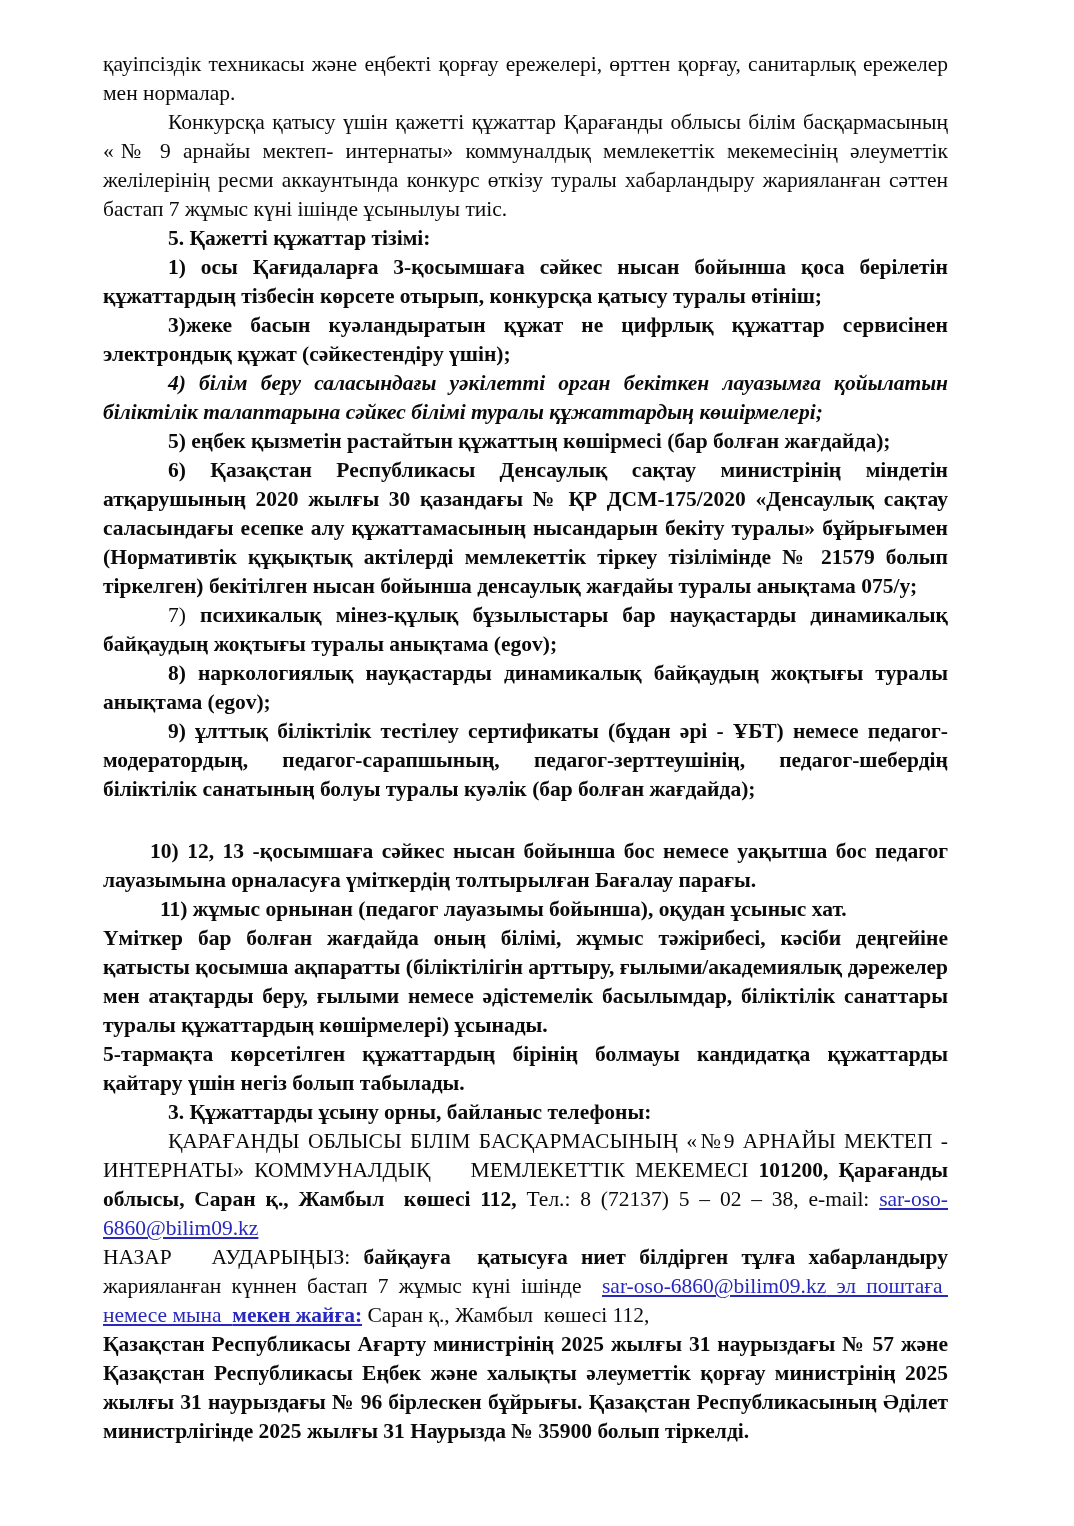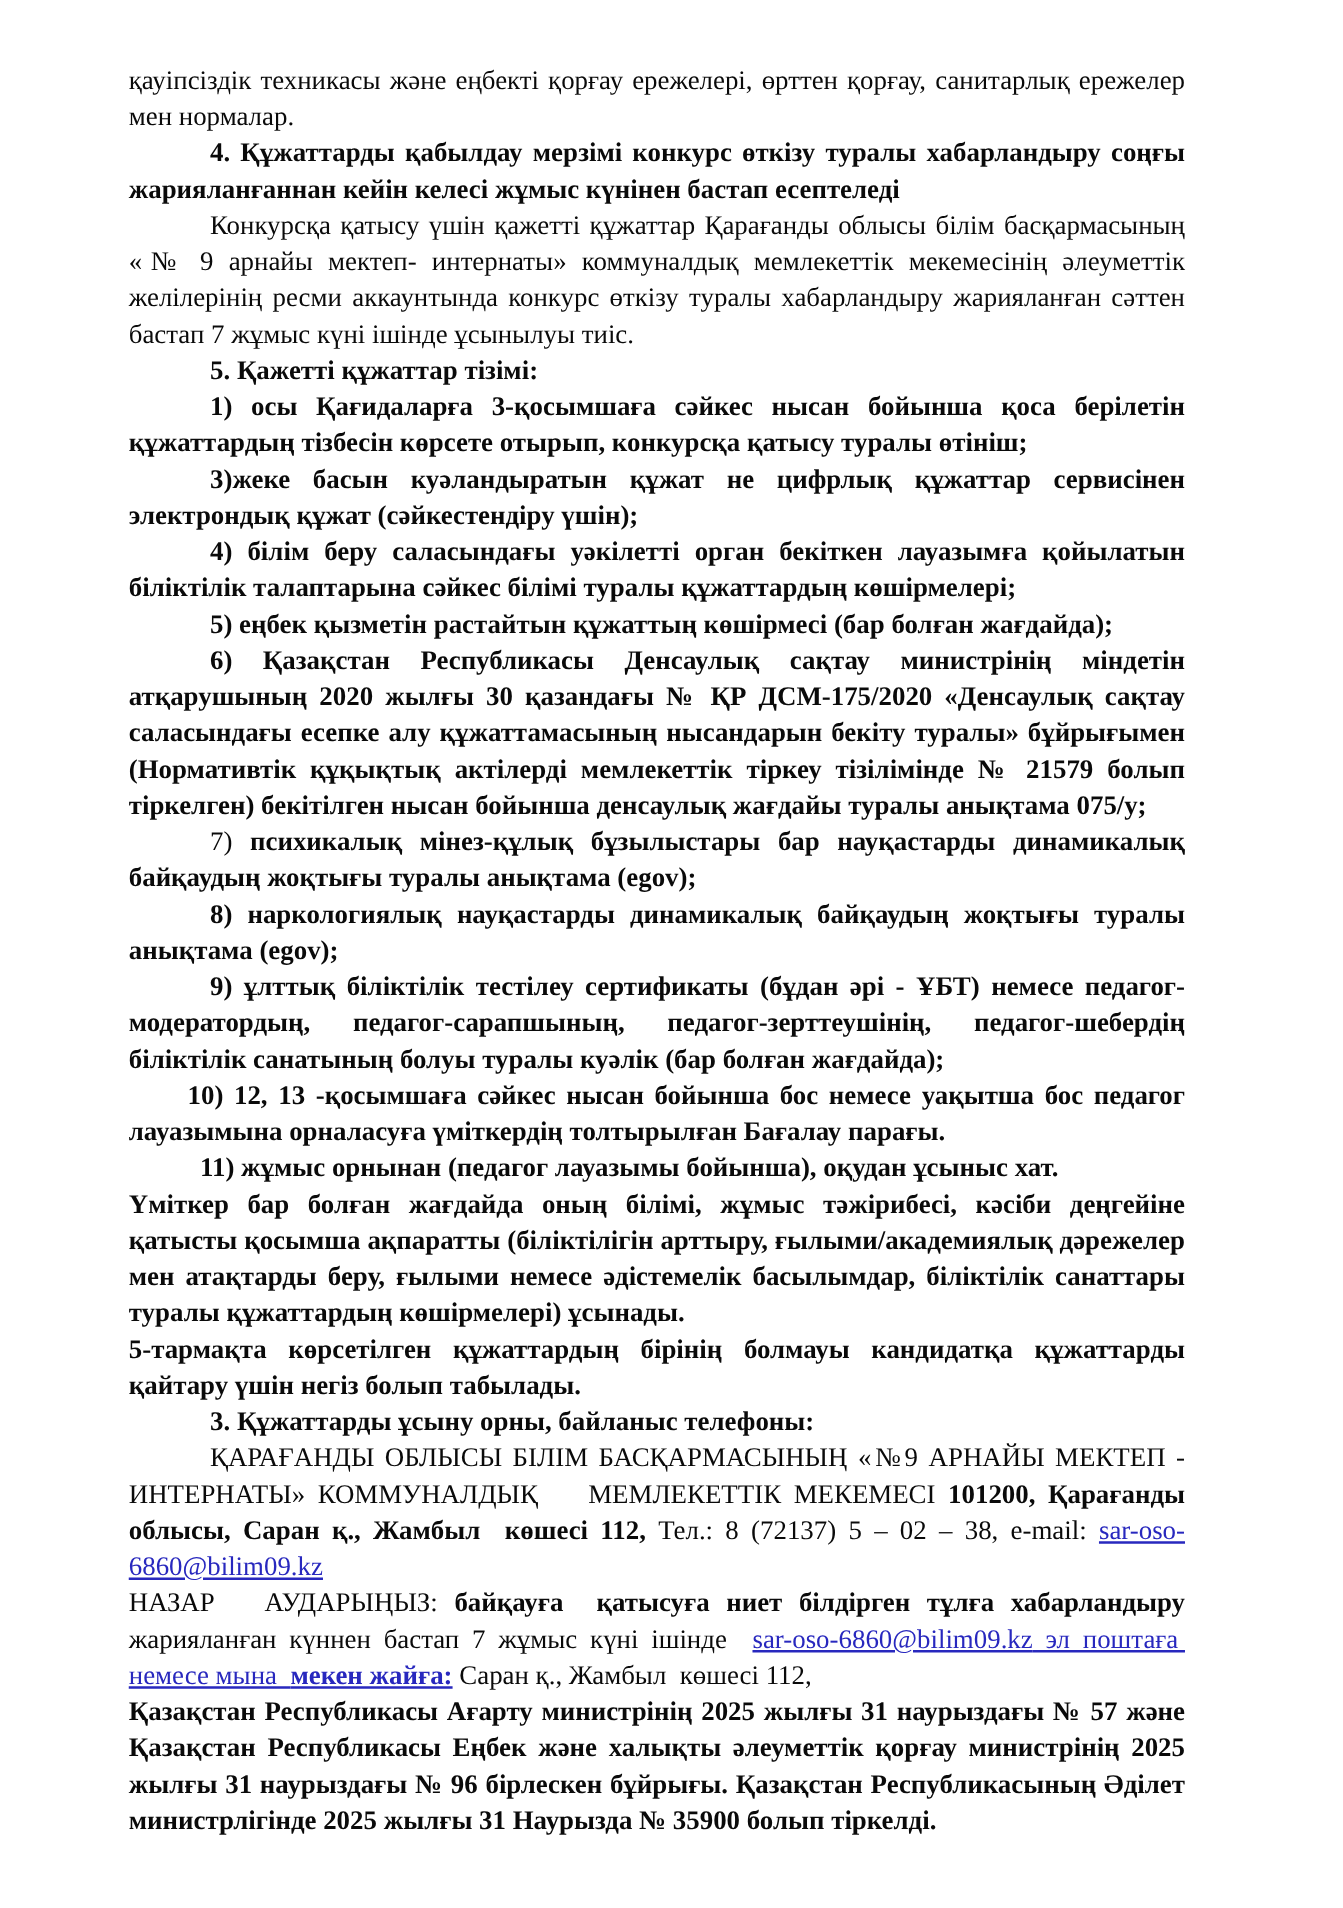--- a/index.html
+++ b/index.html
@@ -30,32 +30,31 @@
     color: #2828be;
     text-decoration: underline;
   }
 </style>
 </head>
 <body style="background: rgb(255, 255, 255);">
 
 <div id="doc" style="color: rgb(10, 10, 10);">
   <div>
       <p class="para"><span>қауіпсіздік техникасы және еңбекті қорғау ережелері, өрттен қорғау, санитарлық ережелер мен нормалар.</span></p>
-      <p class="para b" style="text-indent: 65px;"><span>4. Құжаттарды қабылдау мерзімі конкурс өткізу туралы хабарландыру соңғы жарияланғаннан кейін келесі жұмыс күнінен бастап есептеледі</span></p>
       <p class="para" style="text-indent: 65px;"><span>Конкурсқа қатысу үшін қажетті құжаттар Қарағанды облысы білім басқармасының «№ 9 арнайы мектеп- интернаты» коммуналдық мемлекеттік мекемесінің  әлеуметтік желілерінің ресми аккаунтында конкурс өткізу туралы хабарландыру жарияланған сәттен бастап 7 жұмыс күні ішінде ұсынылуы тиіс.</span></p>
       <p class="para b" style="text-indent: 65px;"><span>5. Қажетті құжаттар тізімі:</span></p>
       <p class="para b" style="text-indent: 65px;"><span>1) осы Қағидаларға 3-қосымшаға сәйкес нысан бойынша қоса берілетін құжаттардың тізбесін көрсете отырып, конкурсқа қатысу туралы өтініш;</span></p>
       <p class="para b" style="text-indent: 65px;"><span>3)жеке басын куәландыратын құжат не цифрлық құжаттар сервисінен электрондық құжат (сәйкестендіру үшін);</span></p>
-      <p class="para b" style="text-indent: 65px;"><span>4) білім беру саласындағы уәкілетті орган бекіткен лауазымға қойылатын біліктілік талаптарына сәйкес білімі туралы құжаттардың көшірмелері;</span></p>
+      <p class="para b" style="text-indent: 65px; font-style: italic;"><span>4) білім беру саласындағы уәкілетті орган бекіткен лауазымға қойылатын біліктілік талаптарына сәйкес білімі туралы құжаттардың көшірмелері;</span></p>
       <p class="para b" style="text-indent: 65px;"><span>5) еңбек қызметін растайтын құжаттың көшірмесі (бар болған жағдайда);</span></p>
       <p class="para b" style="text-indent: 65px;"><span>6) Қазақстан Республикасы Денсаулық сақтау министрінің міндетін атқарушының 2020 жылғы 30 қазандағы № ҚР ДСМ-175/2020 «Денсаулық сақтау саласындағы есепке алу құжаттамасының нысандарын бекіту туралы» бұйрығымен (Нормативтік құқықтық актілерді мемлекеттік тіркеу тізілімінде № 21579 болып тіркелген) бекітілген нысан бойынша денсаулық жағдайы туралы анықтама 075/у;</span></p>
       <p class="para" style="text-indent: 65px;"><span>7) </span><span class="b">психикалық мінез-құлық бұзылыстары бар науқастарды динамикалық байқаудың жоқтығы туралы анықтама (egov);</span></p>
       <p class="para b" style="text-indent: 65px;"><span>8) наркологиялық науқастарды динамикалық байқаудың жоқтығы туралы анықтама (egov);</span></p>
       <p class="para b" style="text-indent: 65px;"><span>9) ұлттық біліктілік тестілеу сертификаты (бұдан әрі - ҰБТ) немесе педагог-модератордың, педагог-сарапшының, педагог-зерттеушінің, педагог-шебердің біліктілік санатының болуы туралы куәлік (бар болған жағдайда);</span></p>
-      <p class="para b" style="text-indent: 47px;"><span>10) 12, 13 -қосымшаға сәйкес нысан бойынша бос немесе уақытша бос педагог лауазымына орналасуға үміткердің толтырылған Бағалау парағы.</span></p>
+      <p class="para b" style="text-indent: 47px; margin-top: 33px;"><span>10) 12, 13 -қосымшаға сәйкес нысан бойынша бос немесе уақытша бос педагог лауазымына орналасуға үміткердің толтырылған Бағалау парағы.</span></p>
       <p class="para b" style="text-indent: 57px;"><span>11) жұмыс орнынан (педагог лауазымы бойынша), оқудан ұсыныс хат.</span></p>
       <p class="para b"><span>Үміткер бар болған жағдайда оның білімі, жұмыс тәжірибесі, кәсіби деңгейіне қатысты қосымша ақпаратты (біліктілігін арттыру, ғылыми/академиялық дәрежелер мен атақтарды беру, ғылыми немесе әдістемелік басылымдар, біліктілік санаттары туралы құжаттардың көшірмелері) ұсынады.</span></p>
       <p class="para b"><span>5-тармақта көрсетілген құжаттардың бірінің болмауы кандидатқа құжаттарды қайтару үшін негіз болып табылады.</span></p>
       <p class="para b" style="text-indent: 65px;"><span>3. Құжаттарды ұсыну орны, байланыс телефоны:</span></p>
       <p class="para" style="text-indent: 65px;"><span>ҚАРАҒАНДЫ ОБЛЫСЫ БІЛІМ БАСҚАРМАСЫНЫҢ «№9 АРНАЙЫ МЕКТЕП - ИНТЕРНАТЫ» КОММУНАЛДЫҚ&nbsp;&nbsp;&nbsp; МЕМЛЕКЕТТІК МЕКЕМЕСІ </span><span class="b">101200, Қарағанды облысы, Саран қ., Жамбыл&nbsp; көшесі 112, </span><span>Тел.: 8 (72137) 5 – 02 – 38, e-mail: </span><span class="lnk" style="color: rgb(40, 40, 190);">sar-oso-6860@bilim09.kz</span></p>
       <p class="para"><span>НАЗАР&nbsp;&nbsp; АУДАРЫҢЫЗ: </span><span class="b">байқауға&nbsp; қатысуға ниет білдірген тұлға хабарландыру </span><span>жарияланған күннен бастап 7 жұмыс күні ішінде&nbsp; </span><span class="lnk" style="color: rgb(40, 40, 190);">sar-oso-6860@bilim09.kz</span><span class="lnk" style="color: rgb(40, 40, 190);"> эл поштаға&nbsp; немесе мына&nbsp; </span><span class="b lnk" style="color: rgb(40, 40, 190);">мекен жайға:</span><span> Саран қ., Жамбыл&nbsp; көшесі 112,</span></p>
       <p class="para b"><span>Қазақстан Республикасы Ағарту министрінің 2025 жылғы 31 наурыздағы № 57 және Қазақстан Республикасы Еңбек және халықты әлеуметтік қорғау министрінің 2025 жылғы 31 наурыздағы № 96 бірлескен бұйрығы. Қазақстан Республикасының Әділет министрлігінде 2025 жылғы 31 Наурызда № 35900 болып тіркелді.</span></p>
     </div>
 </div>
 

